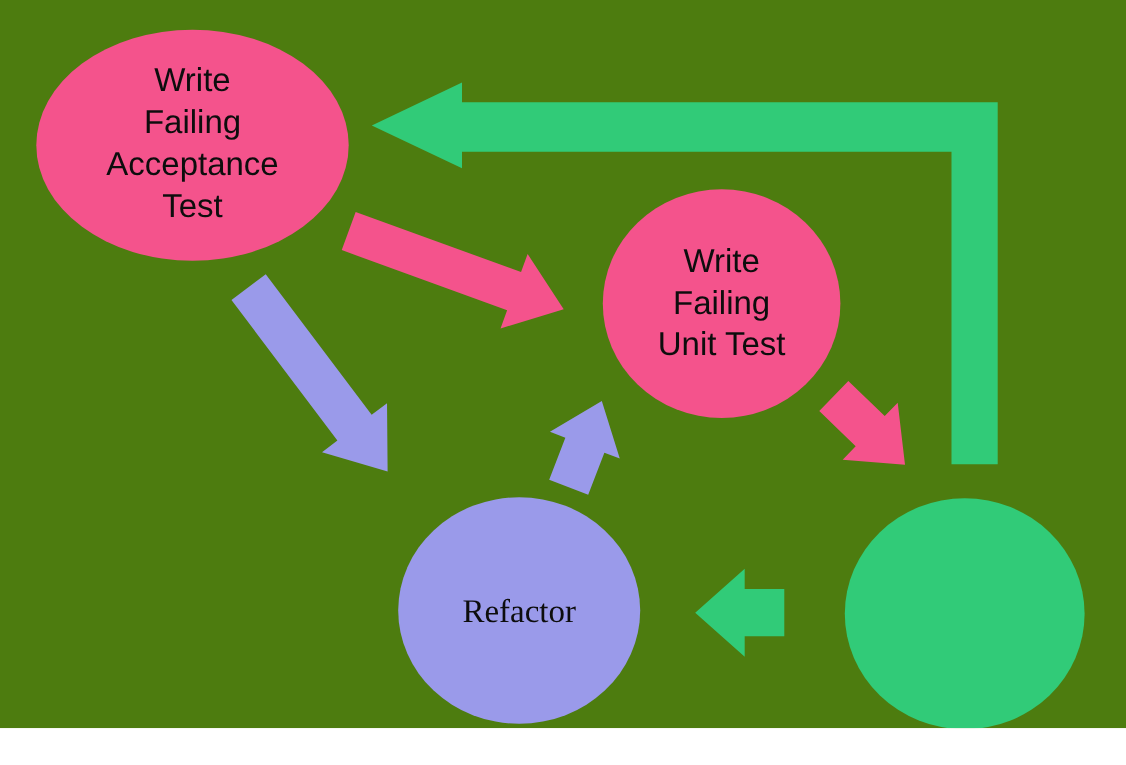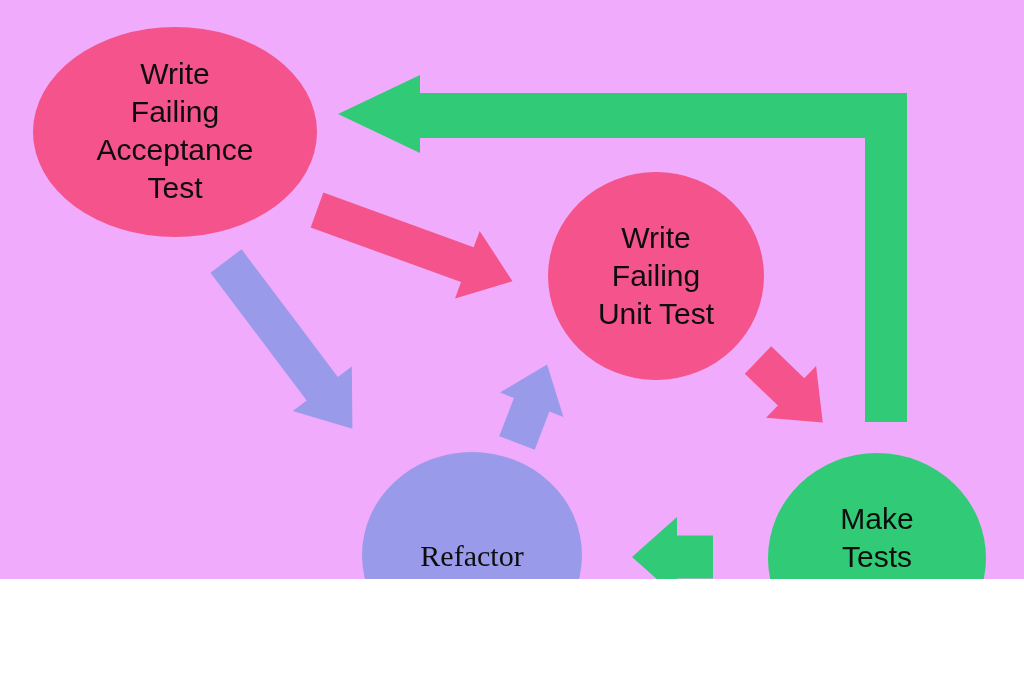--- a/index.html
+++ b/index.html
@@ -3,22 +3,22 @@
 <meta charset="utf-8">
 <style>
   html, body {
     margin: 0;
     padding: 0;
     background: #ffffff;
   }
   .canvas {
     position: relative;
     width: 1024px;
-    height: 579px;
-    background: #f0abfc;
+    height: 662px;
+    background: #4d7c0f;
     overflow: hidden;
     font-family: "Liberation Sans", sans-serif;
   }
   .shapes-svg {
     position: absolute;
     left: 0;
     top: 0;
     width: 1024px;
     height: 695px;
     display: block;
@@ -68,19 +68,16 @@
 
   <div class="node-label label-acceptance">Write
 Failing
 Acceptance
 Test</div>
 
   <div class="node-label label-unit">Write
 Failing
 Unit Test</div>
 
-  <div class="node-label label-green">Make
-Tests
-Green</div>
 
   <div class="node-label label-refactor">Refactor</div>
 
 </div>
 
 </body></html>

